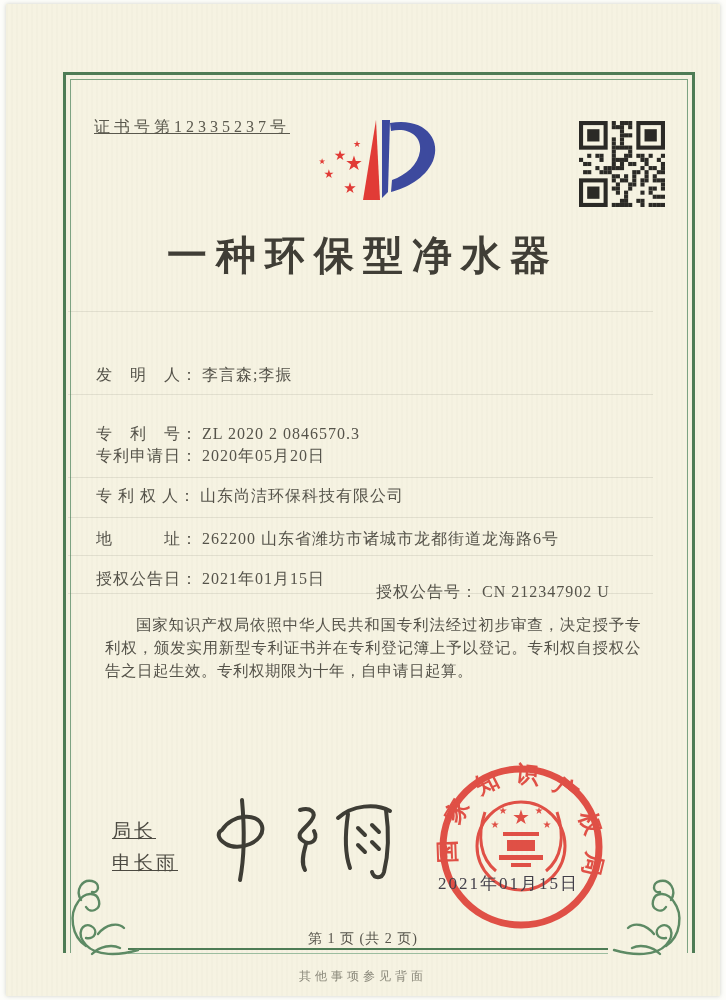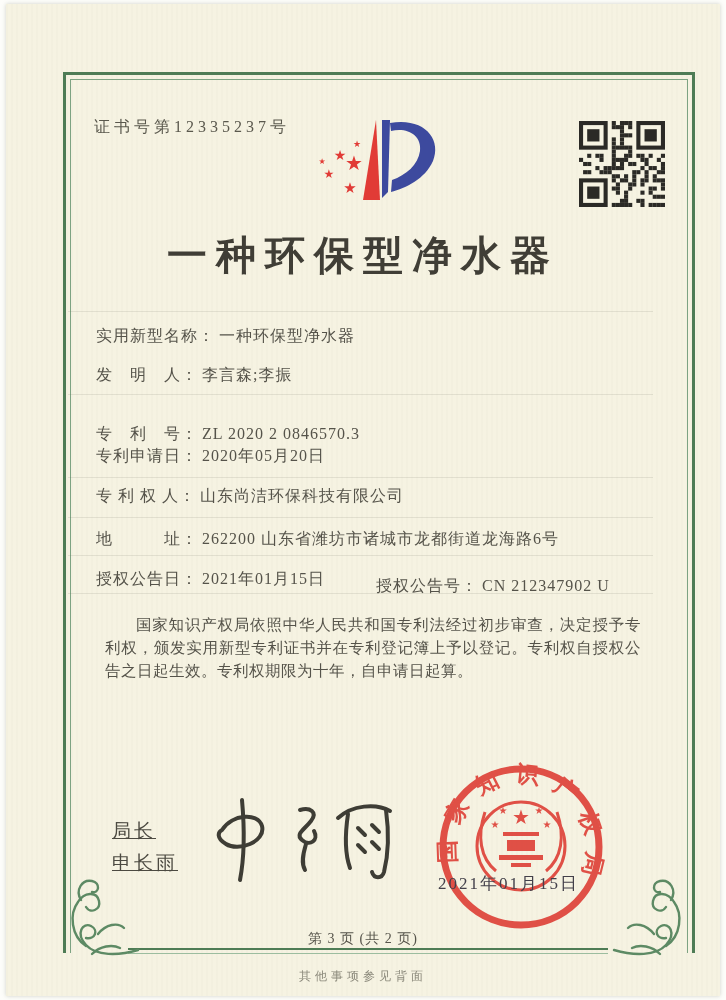--- a/index.html
+++ b/index.html
@@ -5,26 +5,26 @@
   html,body{margin:0;padding:0;}
   body{width:726px;height:1000px;background:#fdfdfa;font-family:"Liberation Serif","DejaVu Serif",serif;}
   .page{position:absolute;left:6px;top:4px;width:714px;height:992px;background:#f6f3e2;
         background-image:repeating-linear-gradient(90deg,rgba(90,90,70,0.018) 0 2px,rgba(0,0,0,0) 2px 5px);
         box-shadow:0 0 4px rgba(120,130,115,.35);overflow:hidden;}
   .frame{position:absolute;left:57px;top:68px;width:626px;height:878px;
          border-left:3px solid #4e7c55;border-right:3px solid #4e7c55;border-top:3px solid #4e7c55;}
   .frame-inner{position:absolute;left:4px;top:4px;right:4px;bottom:0;
          border-left:1px solid #7da382;border-right:1px solid #7da382;border-top:1px solid #7da382;}
   .abs{position:absolute;}
-  .cert-no{left:88px;top:113px;font-size:16px;color:#5a584d;letter-spacing:4px;}
+  .cert-no{left:88px;top:113px;font-size:16px;color:#5a584d;letter-spacing:4px;text-decoration:underline;}
   .title{left:0;top:224px;width:714px;text-align:center;font-size:40px;font-weight:600;
          color:#403e36;letter-spacing:9px;}
   .row{left:90px;font-size:16px;color:#55534a;white-space:nowrap;letter-spacing:1px;}
   .row .lbl{margin-right:4px;}
-  .grant-no{position:absolute;left:280px;top:7px;white-space:nowrap;}
+  .grant-no{position:absolute;left:280px;top:13px;white-space:nowrap;}
   .paras{left:84px;top:594px;width:566px;font-size:15.5px;line-height:23px;color:#55534a;
          text-align:justify;letter-spacing:0.5px;}
   .paras p{margin:15px;text-indent:2em;}
   .signer{left:106px;font-size:19px;color:#4c4a41;letter-spacing:3px;text-decoration:underline;}
   .pagenum{left:0;top:926px;width:714px;text-align:center;font-size:14px;color:#55534a;letter-spacing:1px;}
   .bottomline{left:122px;top:944px;width:480px;height:3px;border-top:2px solid #4e7c55;border-bottom:1px solid #9cbd9f;}
   .backnote{left:0;top:964px;width:714px;text-align:center;font-size:12px;color:#8b897b;letter-spacing:4px;}
   .band{left:62px;width:585px;height:1px;background:rgba(105,103,90,0.14);}
   .sealdate{left:432px;top:868px;font-size:17px;color:#43404a;letter-spacing:2px;z-index:5;}
 </style>
@@ -183,23 +183,20 @@
       <rect x="14" y="0" width="7" height="7" fill="#2b2a26"></rect>
       <rect x="15" y="1" width="5" height="5" fill="#f6f3e2"></rect>
       <rect x="16" y="2" width="3" height="3" fill="#2b2a26"></rect>
       <rect x="0" y="14" width="7" height="7" fill="#2b2a26"></rect>
       <rect x="1" y="15" width="5" height="5" fill="#f6f3e2"></rect>
       <rect x="2" y="16" width="3" height="3" fill="#2b2a26"></rect>
     </svg>
 
   <div class="abs title">一种环保型净水器</div>
 
-  <div class="abs row" style="top:322px">
-    <span class="lbl">实用新型名称：</span><span class="val">一种环保型净水器</span>
-  </div>
   <div class="abs row" style="top:361px">
     <span class="lbl">发　明　人：</span><span class="val">李言森;李振</span>
   </div>
   <div class="abs row" style="top:420px">
     <span class="lbl">专　利　号：</span><span class="val">ZL 2020 2 0846570.3</span>
   </div>
   <div class="abs row" style="top:442px">
     <span class="lbl">专利申请日：</span><span class="val">2020年05月20日</span>
   </div>
   <div class="abs row" style="top:482px">
@@ -255,21 +252,21 @@
         <rect x="85" y="115" width="44" height="5"></rect>
         <rect x="97" y="123" width="20" height="4"></rect>
         <path d="M71,72 C63,96 66,118 82,131" fill="none" stroke="#dd3a31" stroke-width="3"></path>
         <path d="M143,72 C151,96 148,118 132,131" fill="none" stroke="#dd3a31" stroke-width="3"></path>
       </g>
     </g>
   </svg>
 
   <div class="abs sealdate">2021年01月15日</div>
 
-  <div class="abs pagenum">第 3 页 (共 2 页)</div>
+  <div class="abs pagenum">第 1 页 (共 2 页)</div>
 
   <div class="abs bottomline"></div>
 
   <svg class="abs" style="left:56px;top:872px" width="80" height="92" viewBox="0 0 80 92">
     <g fill="none" stroke="#5d8a64" stroke-width="2.4" stroke-linecap="round">
       <path d="M76,74 C56,80 34,80 24,69 C13,57 21,46 29,50 C37,54 33,64 24,62"></path>
       <path d="M24,70 C9,60 7,38 16,26 C22,16 35,15 37,25 C39,34 28,38 24,31"></path>
       <path d="M19,24 C13,14 20,3 30,5 C39,7 37,18 30,16"></path>
       <path d="M36,58 C44,48 56,46 62,52"></path>
       <path d="M30,78 C38,70 50,68 58,72"></path>

